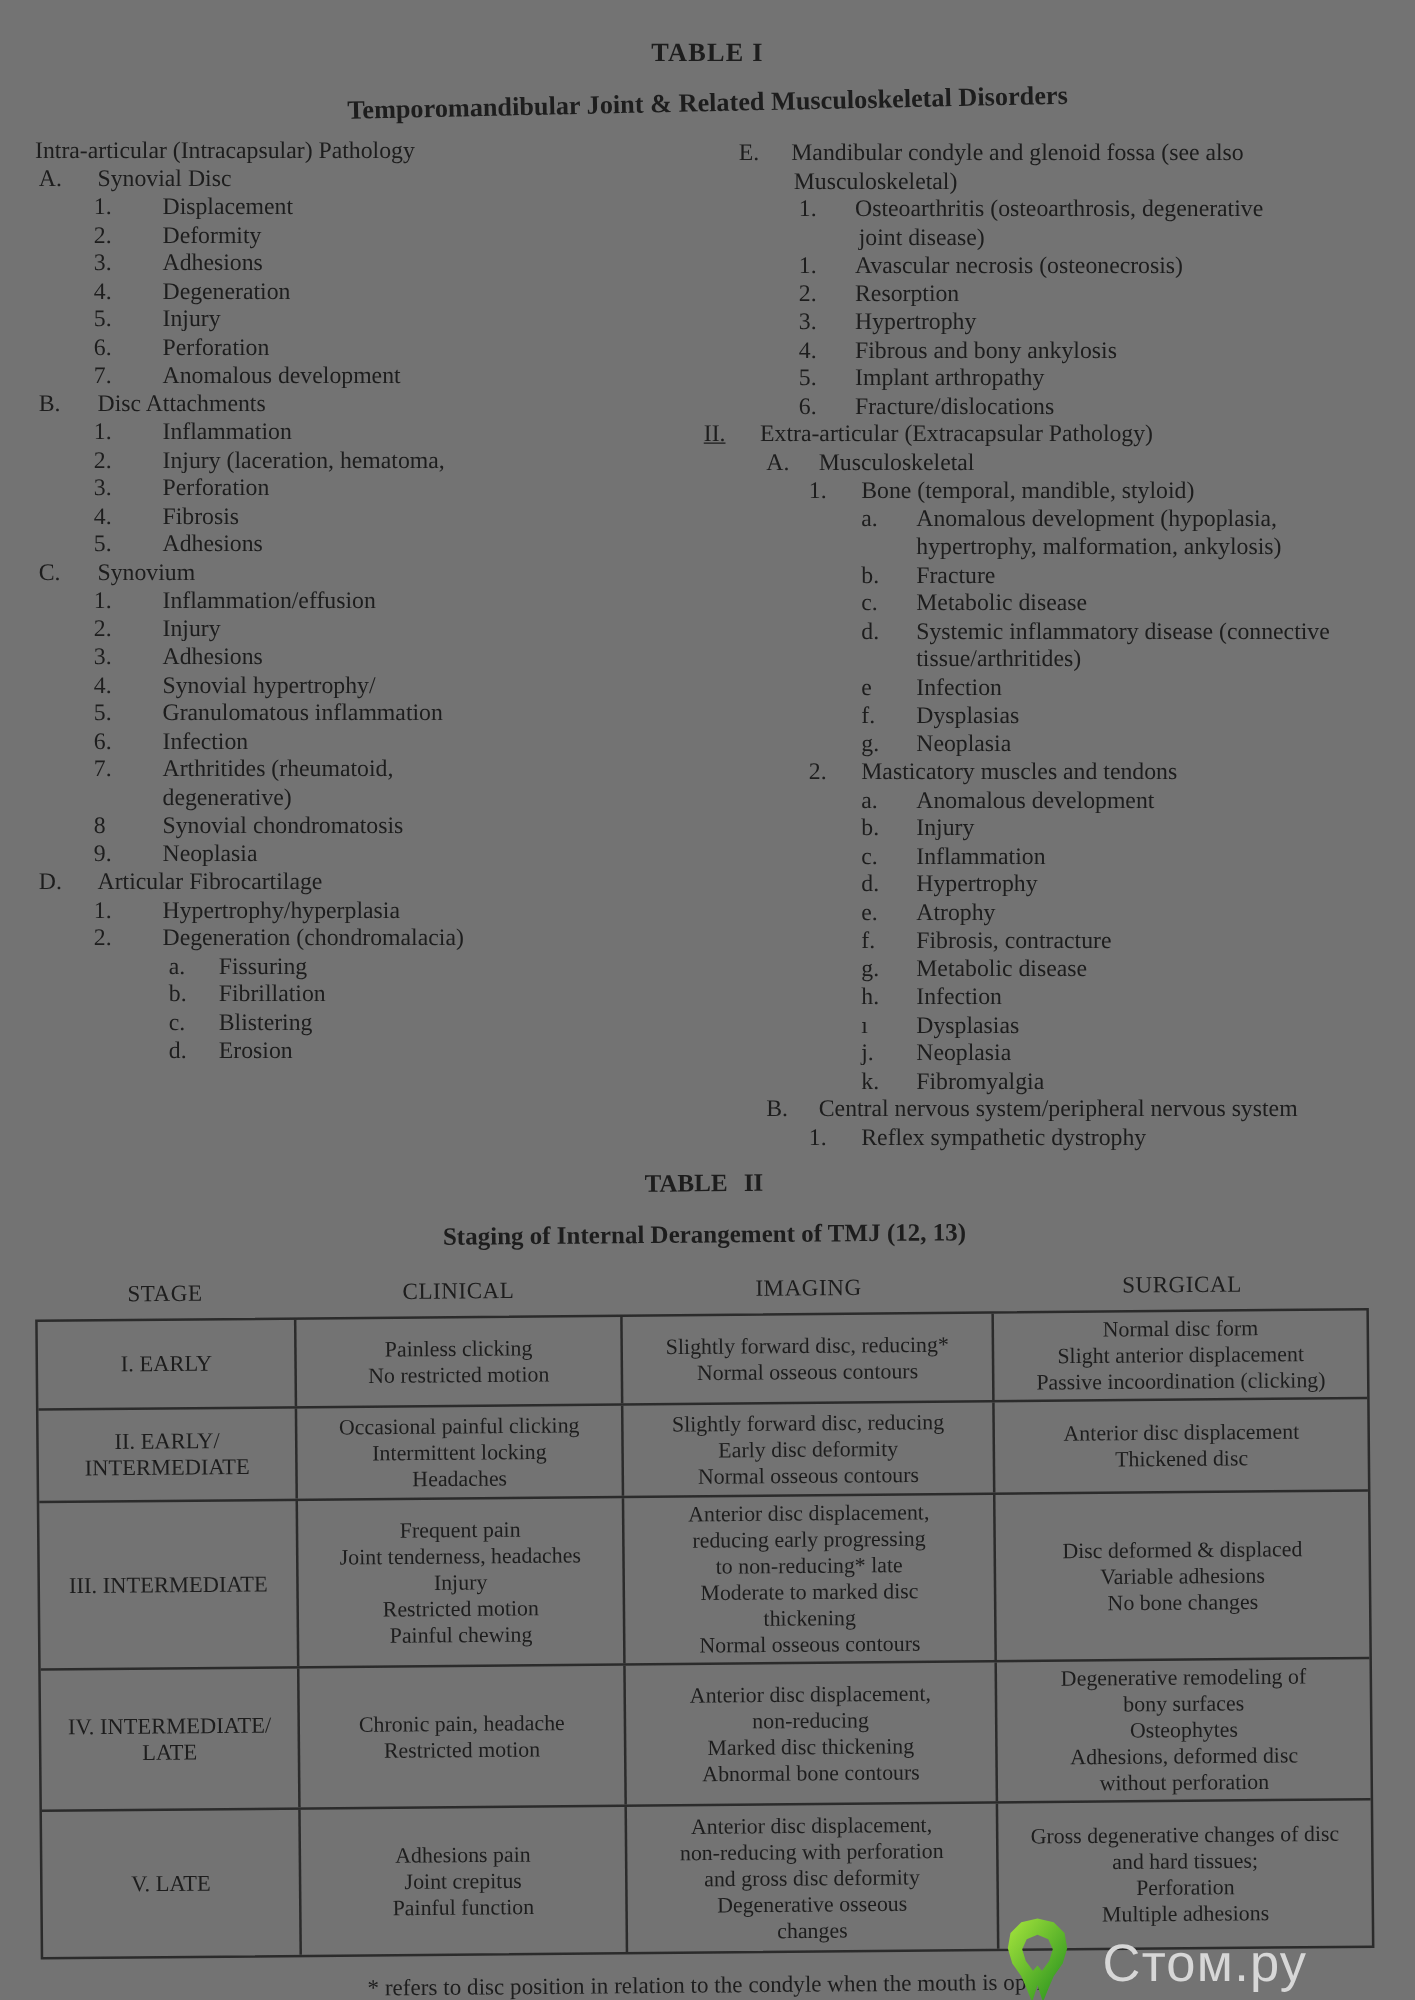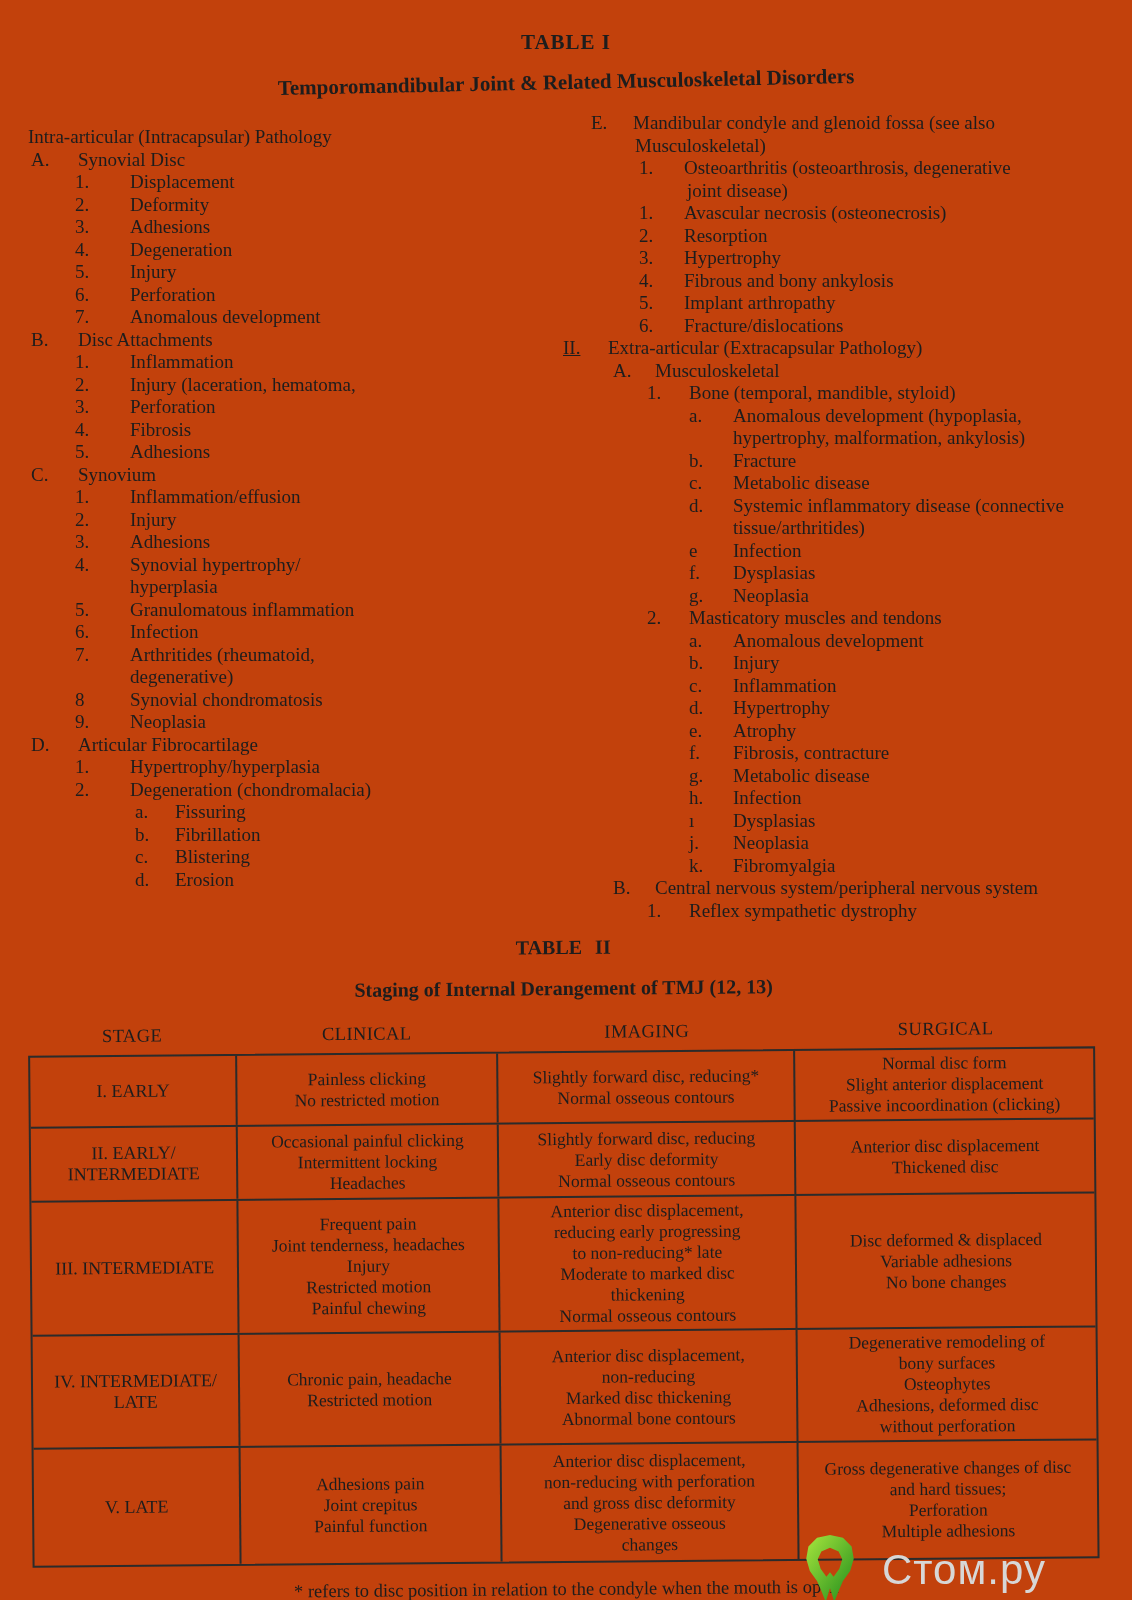--- a/index.html
+++ b/index.html
@@ -1,28 +1,28 @@
 <!DOCTYPE html>
 <html><head>
 <meta charset="utf-8">
 <style>
   html,body{margin:0;padding:0;background:#e8e8e8;}
   .page{
     position:relative; width:1132px; height:1600px; margin:0 auto;
-    background:#c2410c; overflow:hidden; color:#1d1d1d;
+    background:#737373; overflow:hidden; color:#1d1d1d;
     font-family:"Liberation Serif", serif;
   }
   
   .t1-title{position:absolute; top:30px; left:0; width:100%; text-align:center;
     font-size:21px; font-weight:bold; letter-spacing:1px;}
   .t1-subtitle{position:absolute; top:70px; left:0; width:100%; text-align:center;
     font-size:21px; font-weight:bold; transform:rotate(-1.2deg);}
   
   .ol-col{position:absolute; font-size:19px;}
-  .ol-left{top:126px; left:25px; width:538px;}
+  .ol-left{top:110px; left:25px; width:538px;}
   .ol-right{top:112px; left:563px; width:566px;}
   .ol-row{display:flex; line-height:22.5px; white-space:nowrap;}
   .ol-marker{flex:0 0 auto; display:inline-block;}
   
   .lh{padding-left:3px;}
   .lA{padding-left:6px;}   .lA .ol-marker{width:47px;}
   .l1{padding-left:50px;}  .l1 .ol-marker{width:55px;}
   .l1c{padding-left:105px;}
   .l1cb{padding-left:88px;}
   .la{padding-left:110px;} .la .ol-marker{width:40px;}
@@ -143,23 +143,20 @@
         <span class="ol-text">Injury</span>
       </div>
       <div class="ol-row l1">
         <span class="ol-marker">3.</span>
         <span class="ol-text">Adhesions</span>
       </div>
       <div class="ol-row l1">
         <span class="ol-marker">4.</span>
         <span class="ol-text">Synovial hypertrophy/</span>
       </div>
-      <div class="ol-row l1c">
-        <span class="ol-text">hyperplasia</span>
-      </div>
       <div class="ol-row l1">
         <span class="ol-marker">5.</span>
         <span class="ol-text">Granulomatous inflammation</span>
       </div>
       <div class="ol-row l1">
         <span class="ol-marker">6.</span>
         <span class="ol-text">Infection</span>
       </div>
       <div class="ol-row l1">
         <span class="ol-marker">7.</span>

